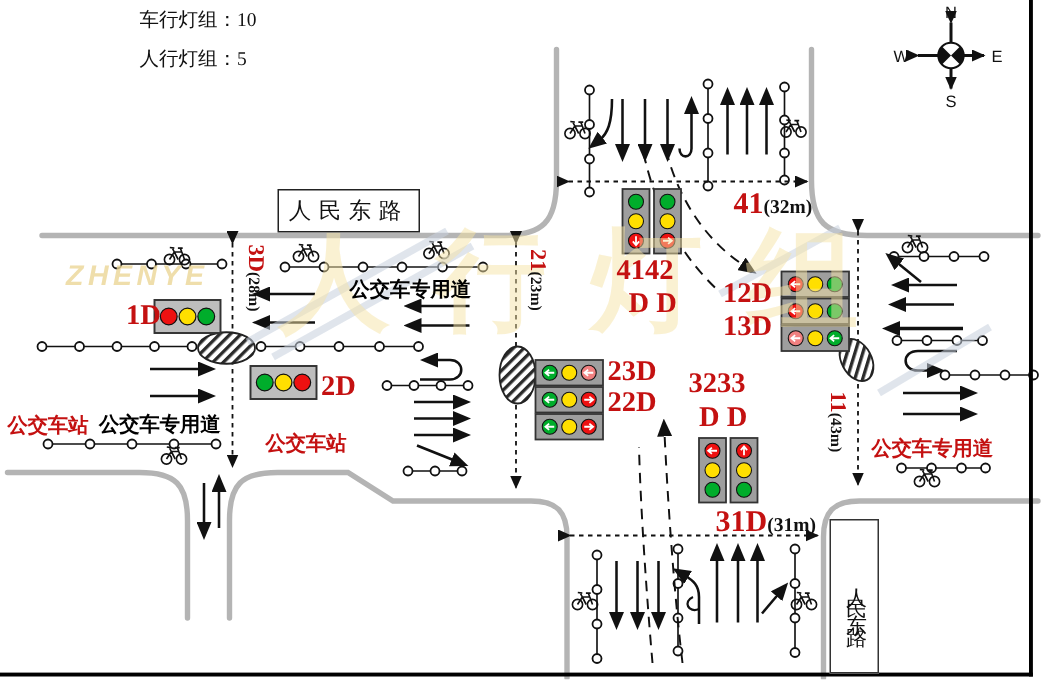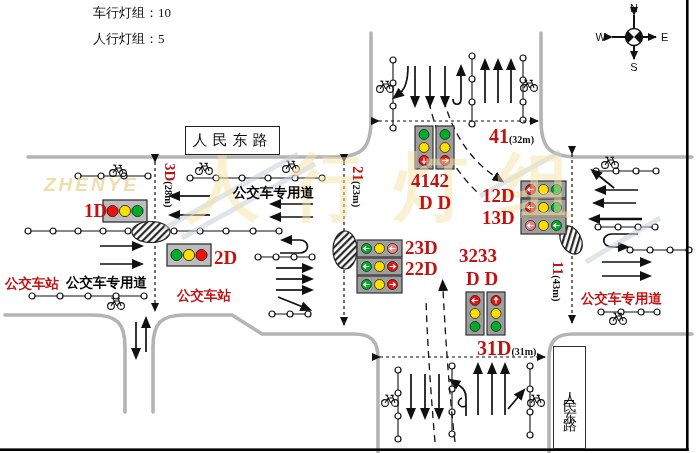--- a/index.html
+++ b/index.html
@@ -11,21 +11,21 @@
             font-style:italic;font-weight:bold;font-size:19px;letter-spacing:3px;color:rgba(235,214,150,.8);}
   .wm-cn{position:absolute;left:186px;top:138px;font-size:74px;font-weight:bold;letter-spacing:30px;
          color:rgba(246,228,166,.5);white-space:nowrap;}
   .wm-stock{position:absolute;left:300px;top:220px;font-size:31px;font-weight:bold;letter-spacing:5px;
             color:rgba(168,180,202,.5);white-space:nowrap;}
   #labels{position:absolute;left:0;top:0;width:696px;height:453px;z-index:3;pointer-events:none;border-radius:24px;}
   .lbl{position:absolute;white-space:nowrap;line-height:1;color:#000;}
   .sig{font-size:19px;font-weight:bold;color:#c41111;}
   .dim-h{font-weight:bold;}
   .dim-id{font-size:20px;font-weight:bold;color:#c41111;}
-  .dim-m{font-size:10px;font-weight:bold;color:#111;}
+  .dim-m{font-size:13px;font-weight:bold;color:#111;}
   .rot{transform-origin:0 0;transform:rotate(90deg);}
   .busblk{font-size:13.5px;font-weight:bold;}
   .busred{font-size:13.5px;font-weight:bold;color:#c41111;}
   .hdr{font-size:13px;color:#111;}
   .roadbox{position:absolute;background:#fff;border:1.5px solid #222;display:flex;
            align-items:center;justify-content:center;font-size:15px;letter-spacing:5px;color:#111;}
   .roadbox-v{position:absolute;background:#fff;border:1.5px solid #333;display:flex;
              align-items:center;justify-content:center;font-size:14px;color:#111;
              writing-mode:vertical-rl;letter-spacing:9px;}
 </style>

